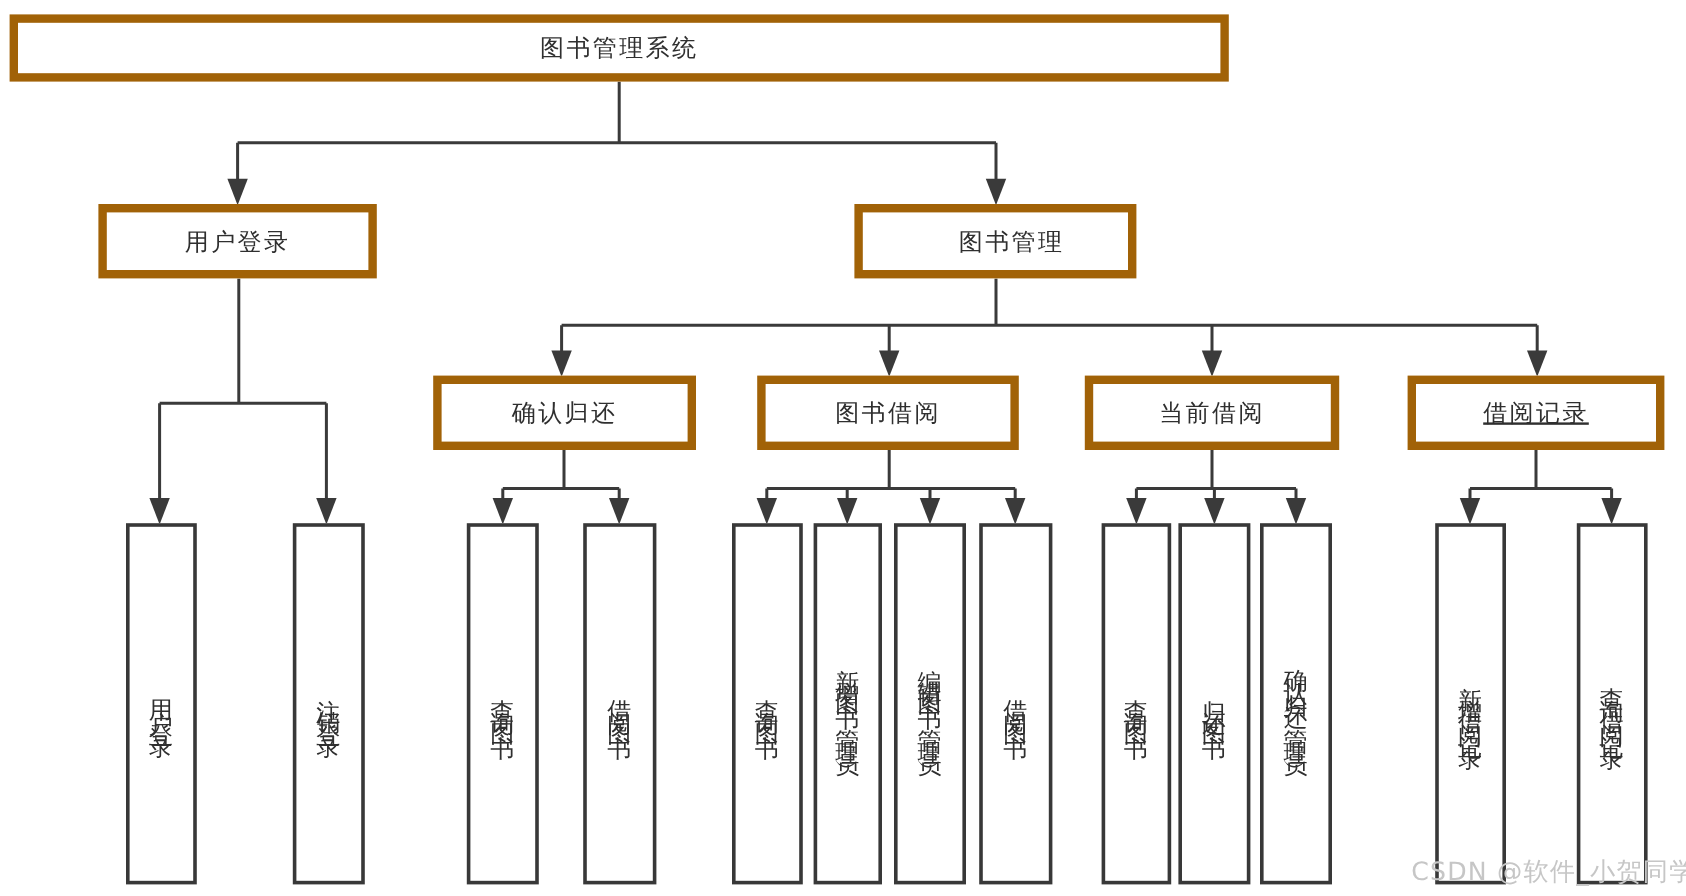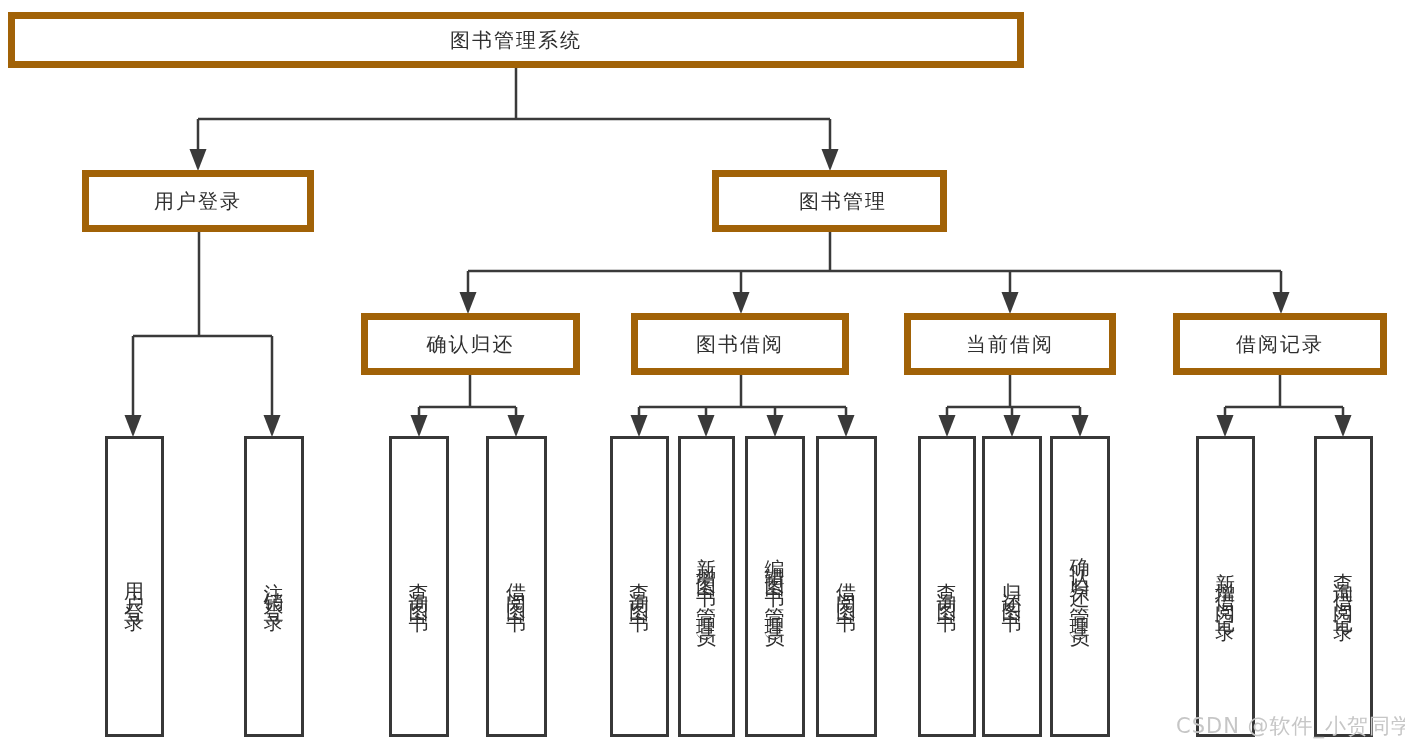--- a/index.html
+++ b/index.html
@@ -86,21 +86,21 @@
 
   <div class="hbox" style="left:361px;top:313px;width:219px;height:62px;">
     <span>确认归还</span>
   </div>
   <div class="hbox" style="left:631px;top:313px;width:218px;height:62px;">
     <span>图书借阅</span>
   </div>
   <div class="hbox" style="left:904px;top:313px;width:212px;height:62px;">
     <span>当前借阅</span>
   </div>
-  <div class="hbox" style="left:1173px;top:313px;width:214px;height:62px;">
+  <div class="hbox" style="left:1173px;top:313px;width:214px;height:62px;text-decoration:underline;">
     <span>借阅记录</span>
   </div>
 
   <div class="vbox" style="left:105px;top:436px;width:59px;height:301px;">
     <span class="vtext">用户登录</span>
   </div>
   <div class="vbox" style="left:244px;top:436px;width:60px;height:301px;">
     <span class="vtext">注销登录</span>
   </div>
 

